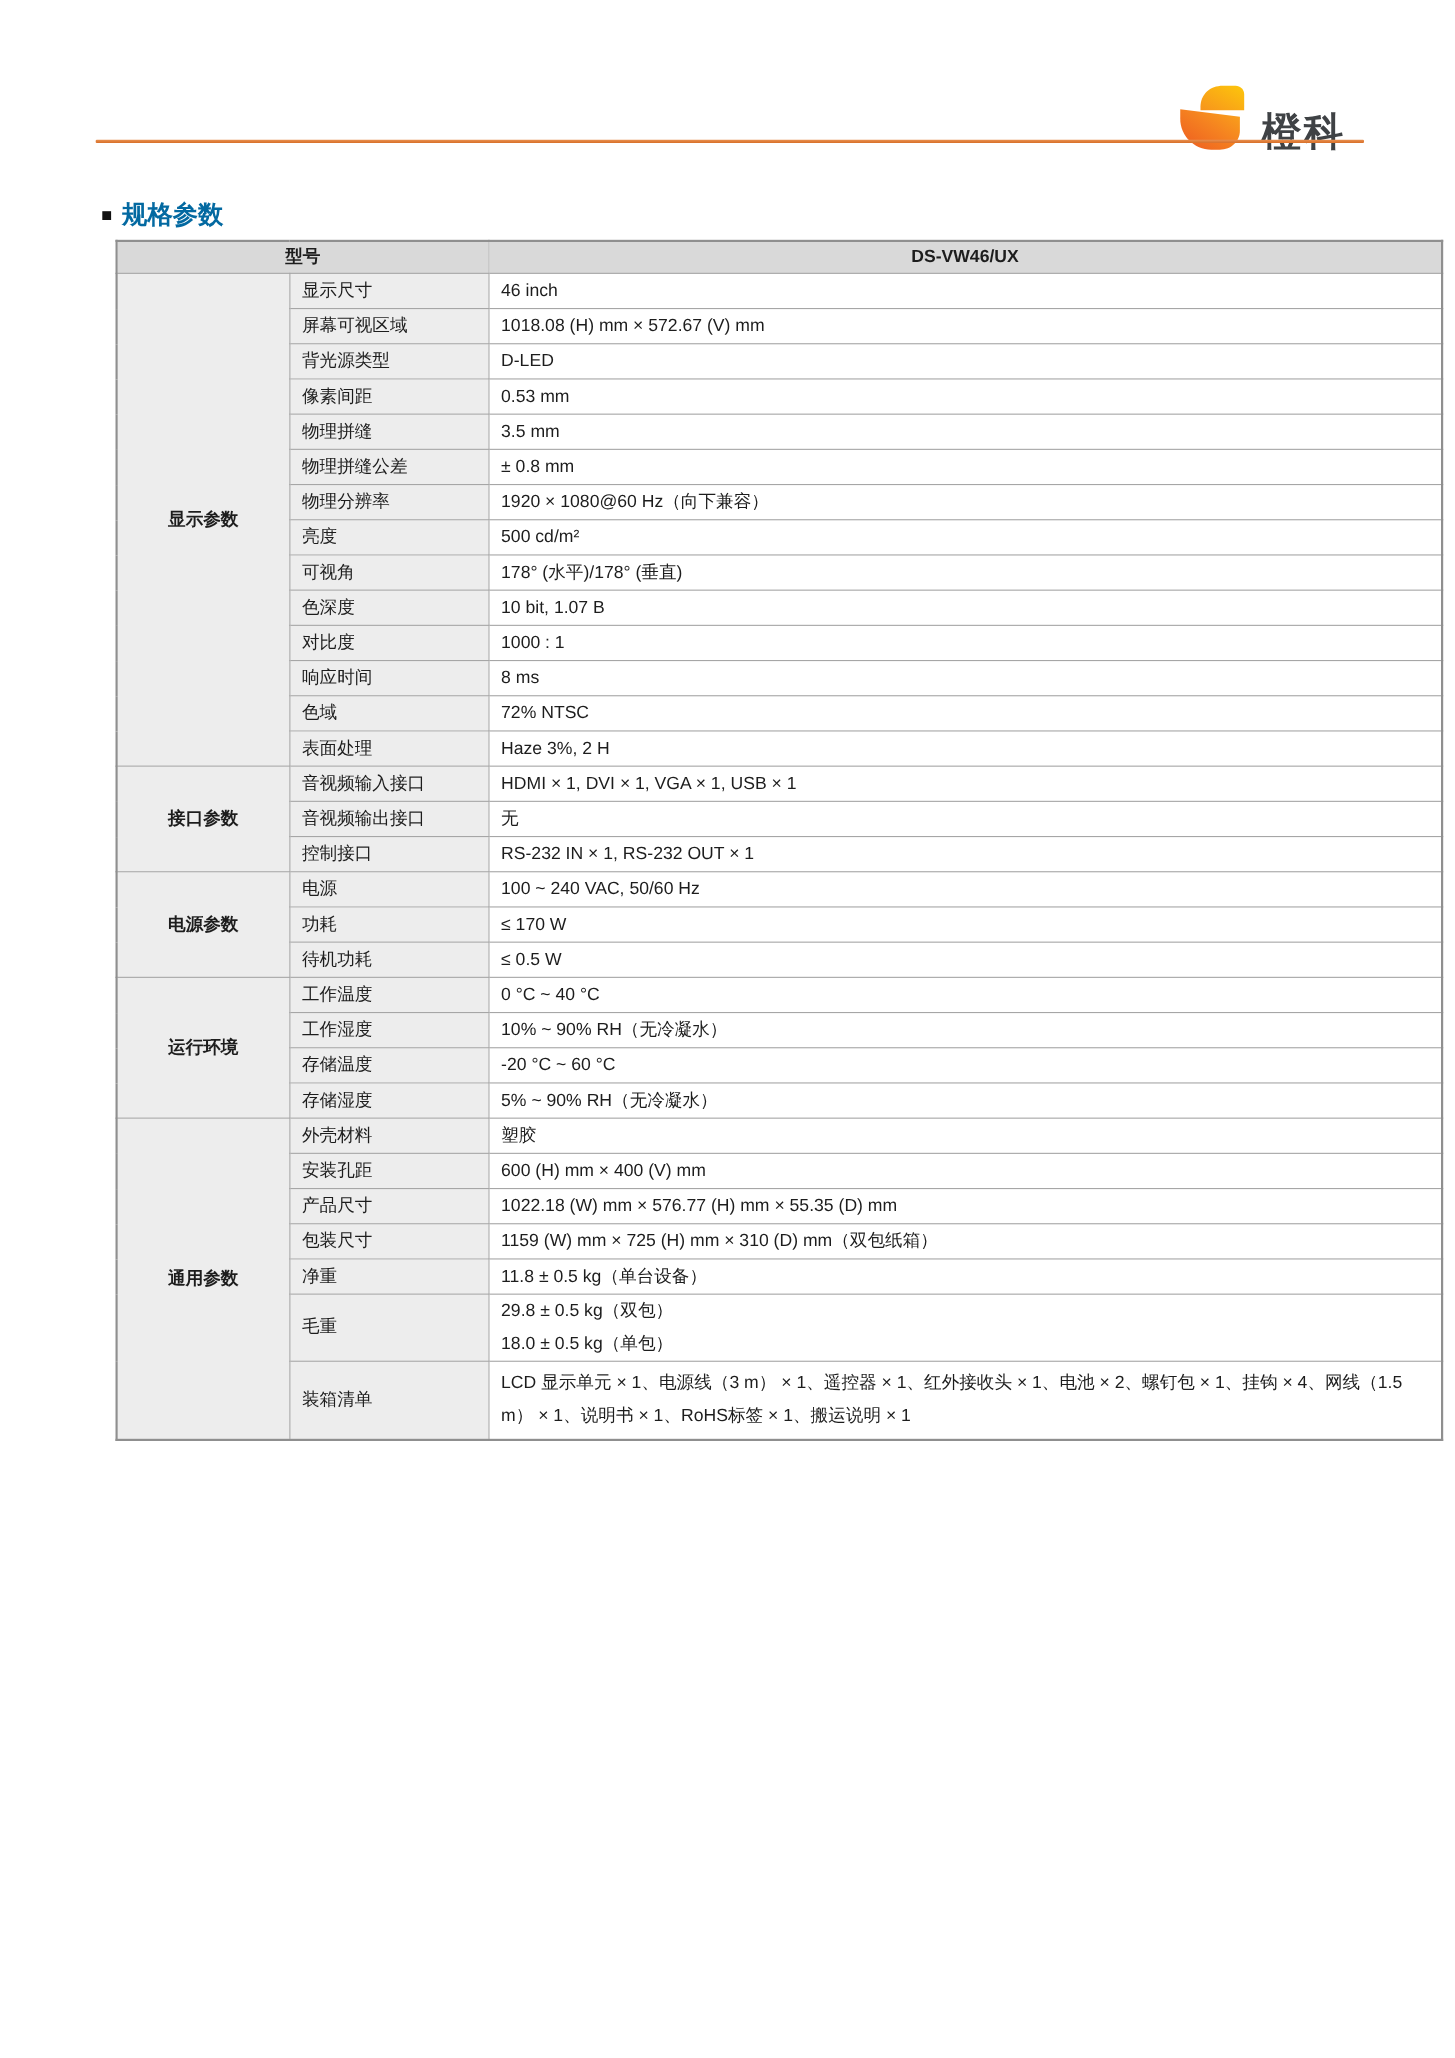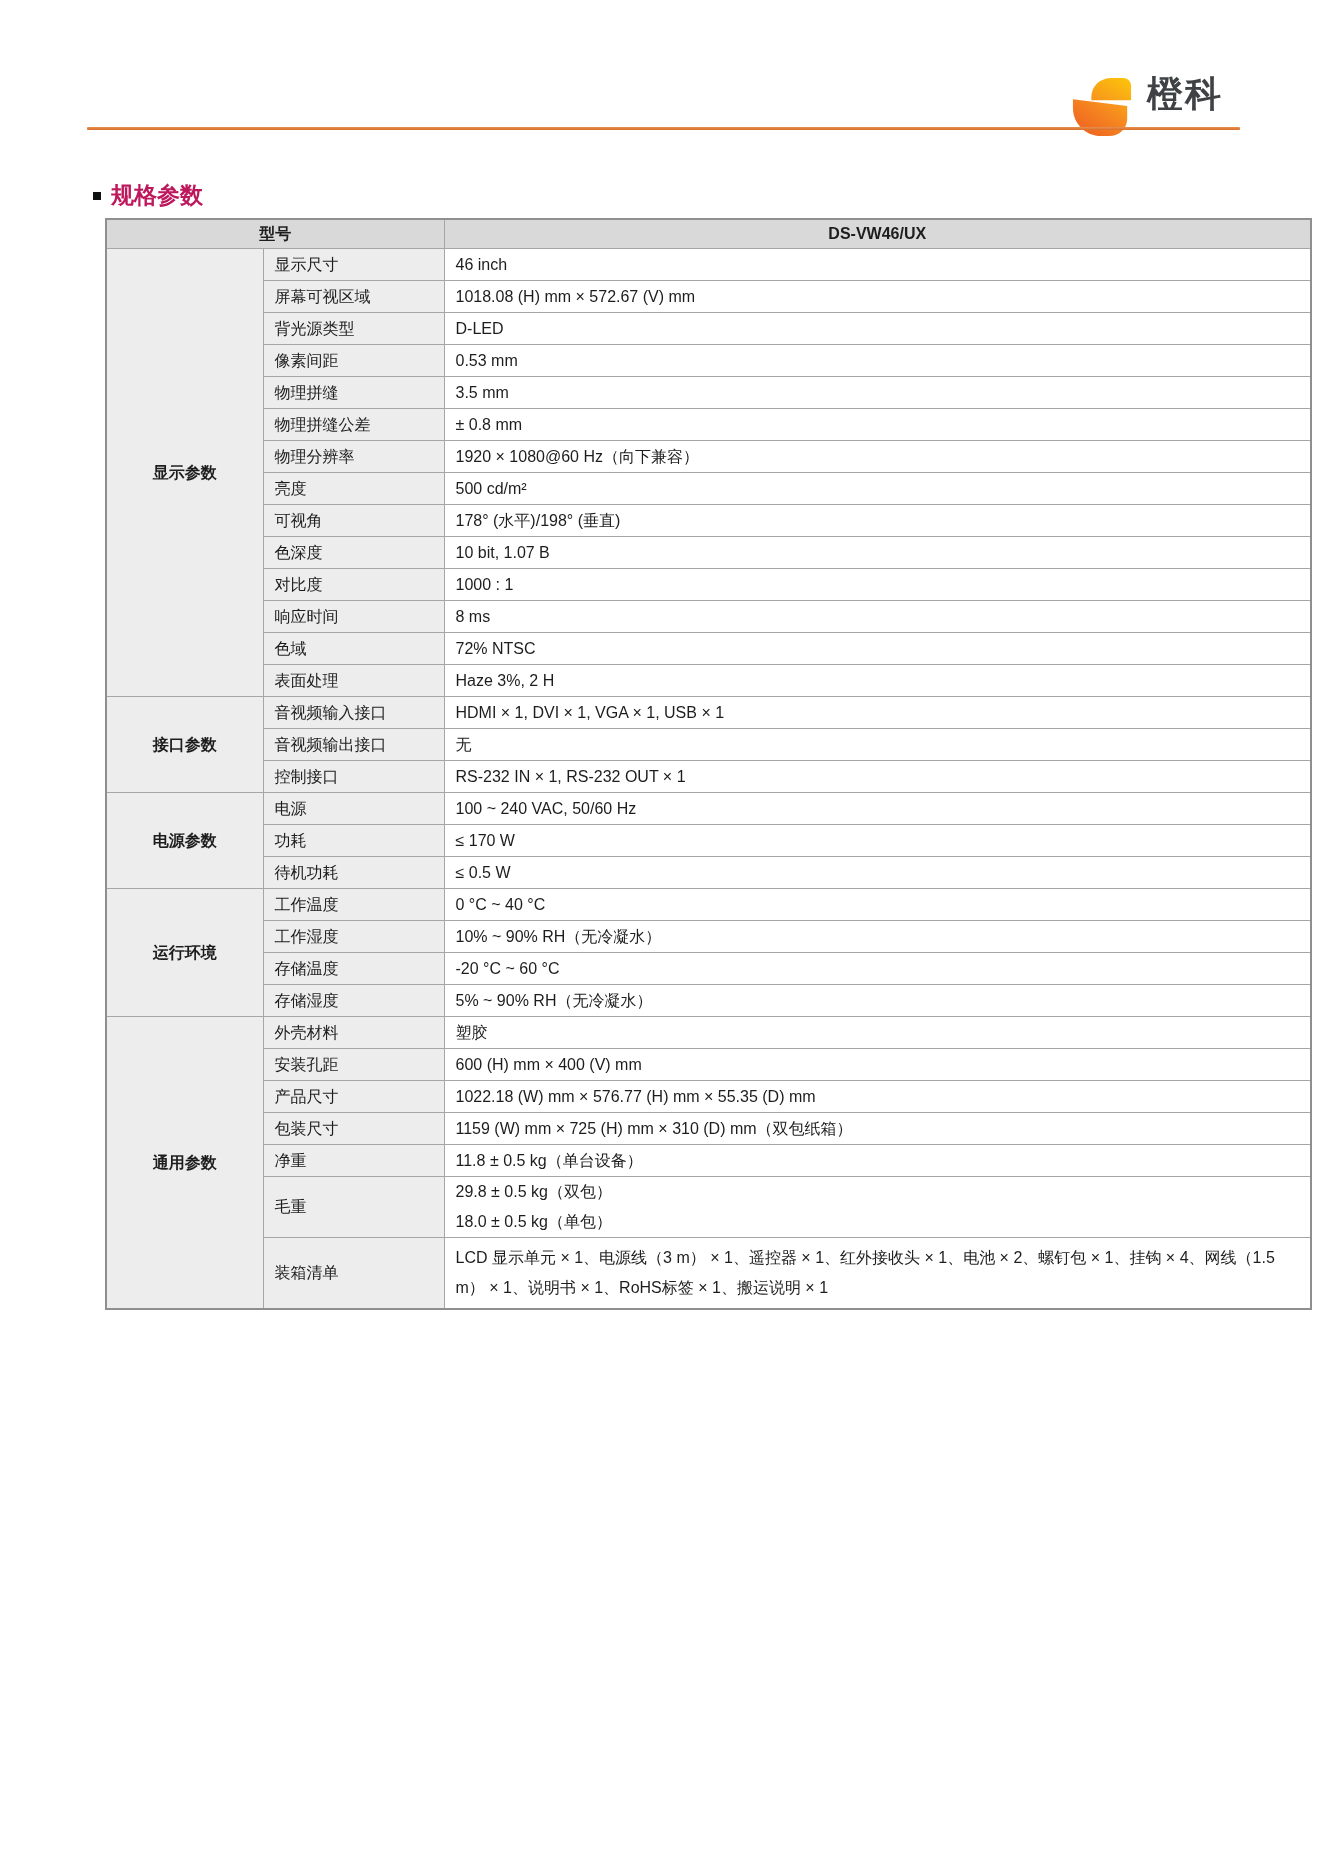--- a/index.html
+++ b/index.html
@@ -11,21 +11,21 @@
     font-family:"Liberation Sans","DejaVu Sans",sans-serif;
     color:#1d1d1d;
     overflow:hidden;
   }
   
   .logo{
     position:absolute;
     top:76px;
     right:100px;
     display:flex;
-    align-items:flex-start;
+    align-items:flex-end;
     gap:14px;
   }
   .logo-mark{width:62px;height:62px;display:block;}
   .logo-text{
     font-size:36px;
     font-weight:600;
     color:#3f4245;
     letter-spacing:2px;
     line-height:1;
   }
@@ -39,21 +39,21 @@
     background:linear-gradient(#e89050,#d86f28);
     border-radius:1px;
   }
   
   .sec-title{
     position:absolute;
     left:93px;
     top:180px;
     font-size:23px;
     font-weight:bold;
-    color:#be185d;
+    color:#0369a1;
     display:flex;
     align-items:center;
   }
   .bullet{
     display:inline-block;
     width:8px;height:8px;
     background:#111;
     margin-right:10px;
   }
   
@@ -181,21 +181,21 @@
           <tr>
             <td class="lbl">物理分辨率</td>
             <td class="val"><span>1920 × 1080@60 Hz（向下兼容）</span></td>
           </tr>
           <tr>
             <td class="lbl">亮度</td>
             <td class="val"><span>500 cd/m²</span></td>
           </tr>
           <tr>
             <td class="lbl">可视角</td>
-            <td class="val"><span>178° (水平)/198° (垂直)</span></td>
+            <td class="val"><span>178° (水平)/178° (垂直)</span></td>
           </tr>
           <tr>
             <td class="lbl">色深度</td>
             <td class="val"><span>10 bit,  1.07 B</span></td>
           </tr>
           <tr>
             <td class="lbl">对比度</td>
             <td class="val"><span>1000 : 1</span></td>
           </tr>
           <tr>

